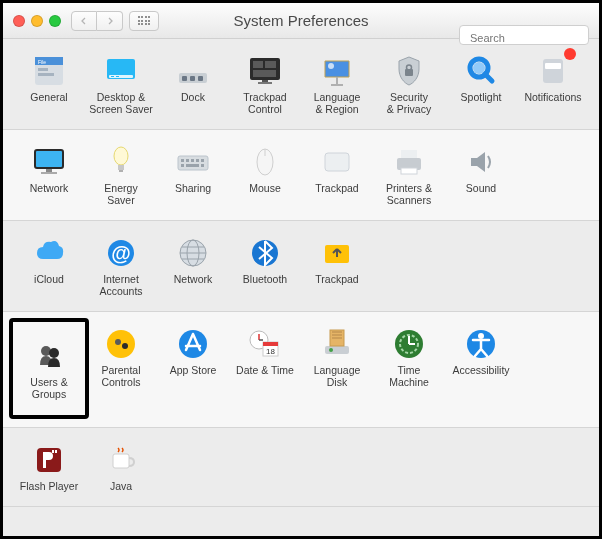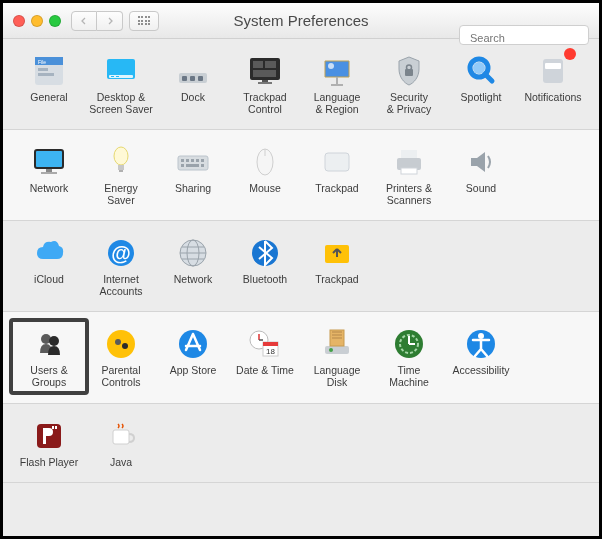--- a/index.html
+++ b/index.html
@@ -20,21 +20,21 @@
   .dots span { width: 2px; height: 2px; background: #6b6b6b; border-radius: 50%; }
   .wtitle { position: absolute; left: 0; right: 0; text-align: center; font-size: 15px; color: #4a4a4a; pointer-events: none; }
   .search { margin-left: auto; width: 130px; height: 20px; background: #fff; border: 1px solid #cfcfcf; border-radius: 4px; display: flex; align-items: flex-end; padding: 0 6px; gap: 4px; margin-top: 28px; }
   .search input { border: none; outline: none; font-size: 11px; flex: 1; background: transparent; color: #333; }
   .search svg { width: 11px; height: 11px; }
   .section { border-bottom: 1px solid #d5d5d5; padding: 10px 10px 12px 10px; display: grid; grid-template-columns: repeat(8, 1fr); }
   .section.alt { background: #f7f7f7; }
   .item { display: flex; flex-direction: column; align-items: center; text-align: center; cursor: default; padding: 2px 0; }
   .ic { width: 40px; height: 40px; border-radius: 6px; position: relative; display: flex; align-items: center; justify-content: center; }
   .lbl { font-size: 10.5px; color: #3c3c3c; line-height: 1.15; max-width: 68px; white-space: pre-line; }
-  .highlight { border: 4px solid #404040; border-radius: 4px; margin: -4px; padding: 2px; }
+  .highlight { border: 4px solid #000000; border-radius: 4px; margin: -4px; padding: 14px; }
   .badge { position: absolute; top: -3px; right: -3px; width: 12px; height: 12px; background: #ff3b30; border-radius: 50%; }
 </style>
 </head>
 <body>
 
 <div class="frame">
   <div class="titlebar">
     <div class="traffic">
       <div class="tl red"></div>
       <div class="tl yel"></div>

